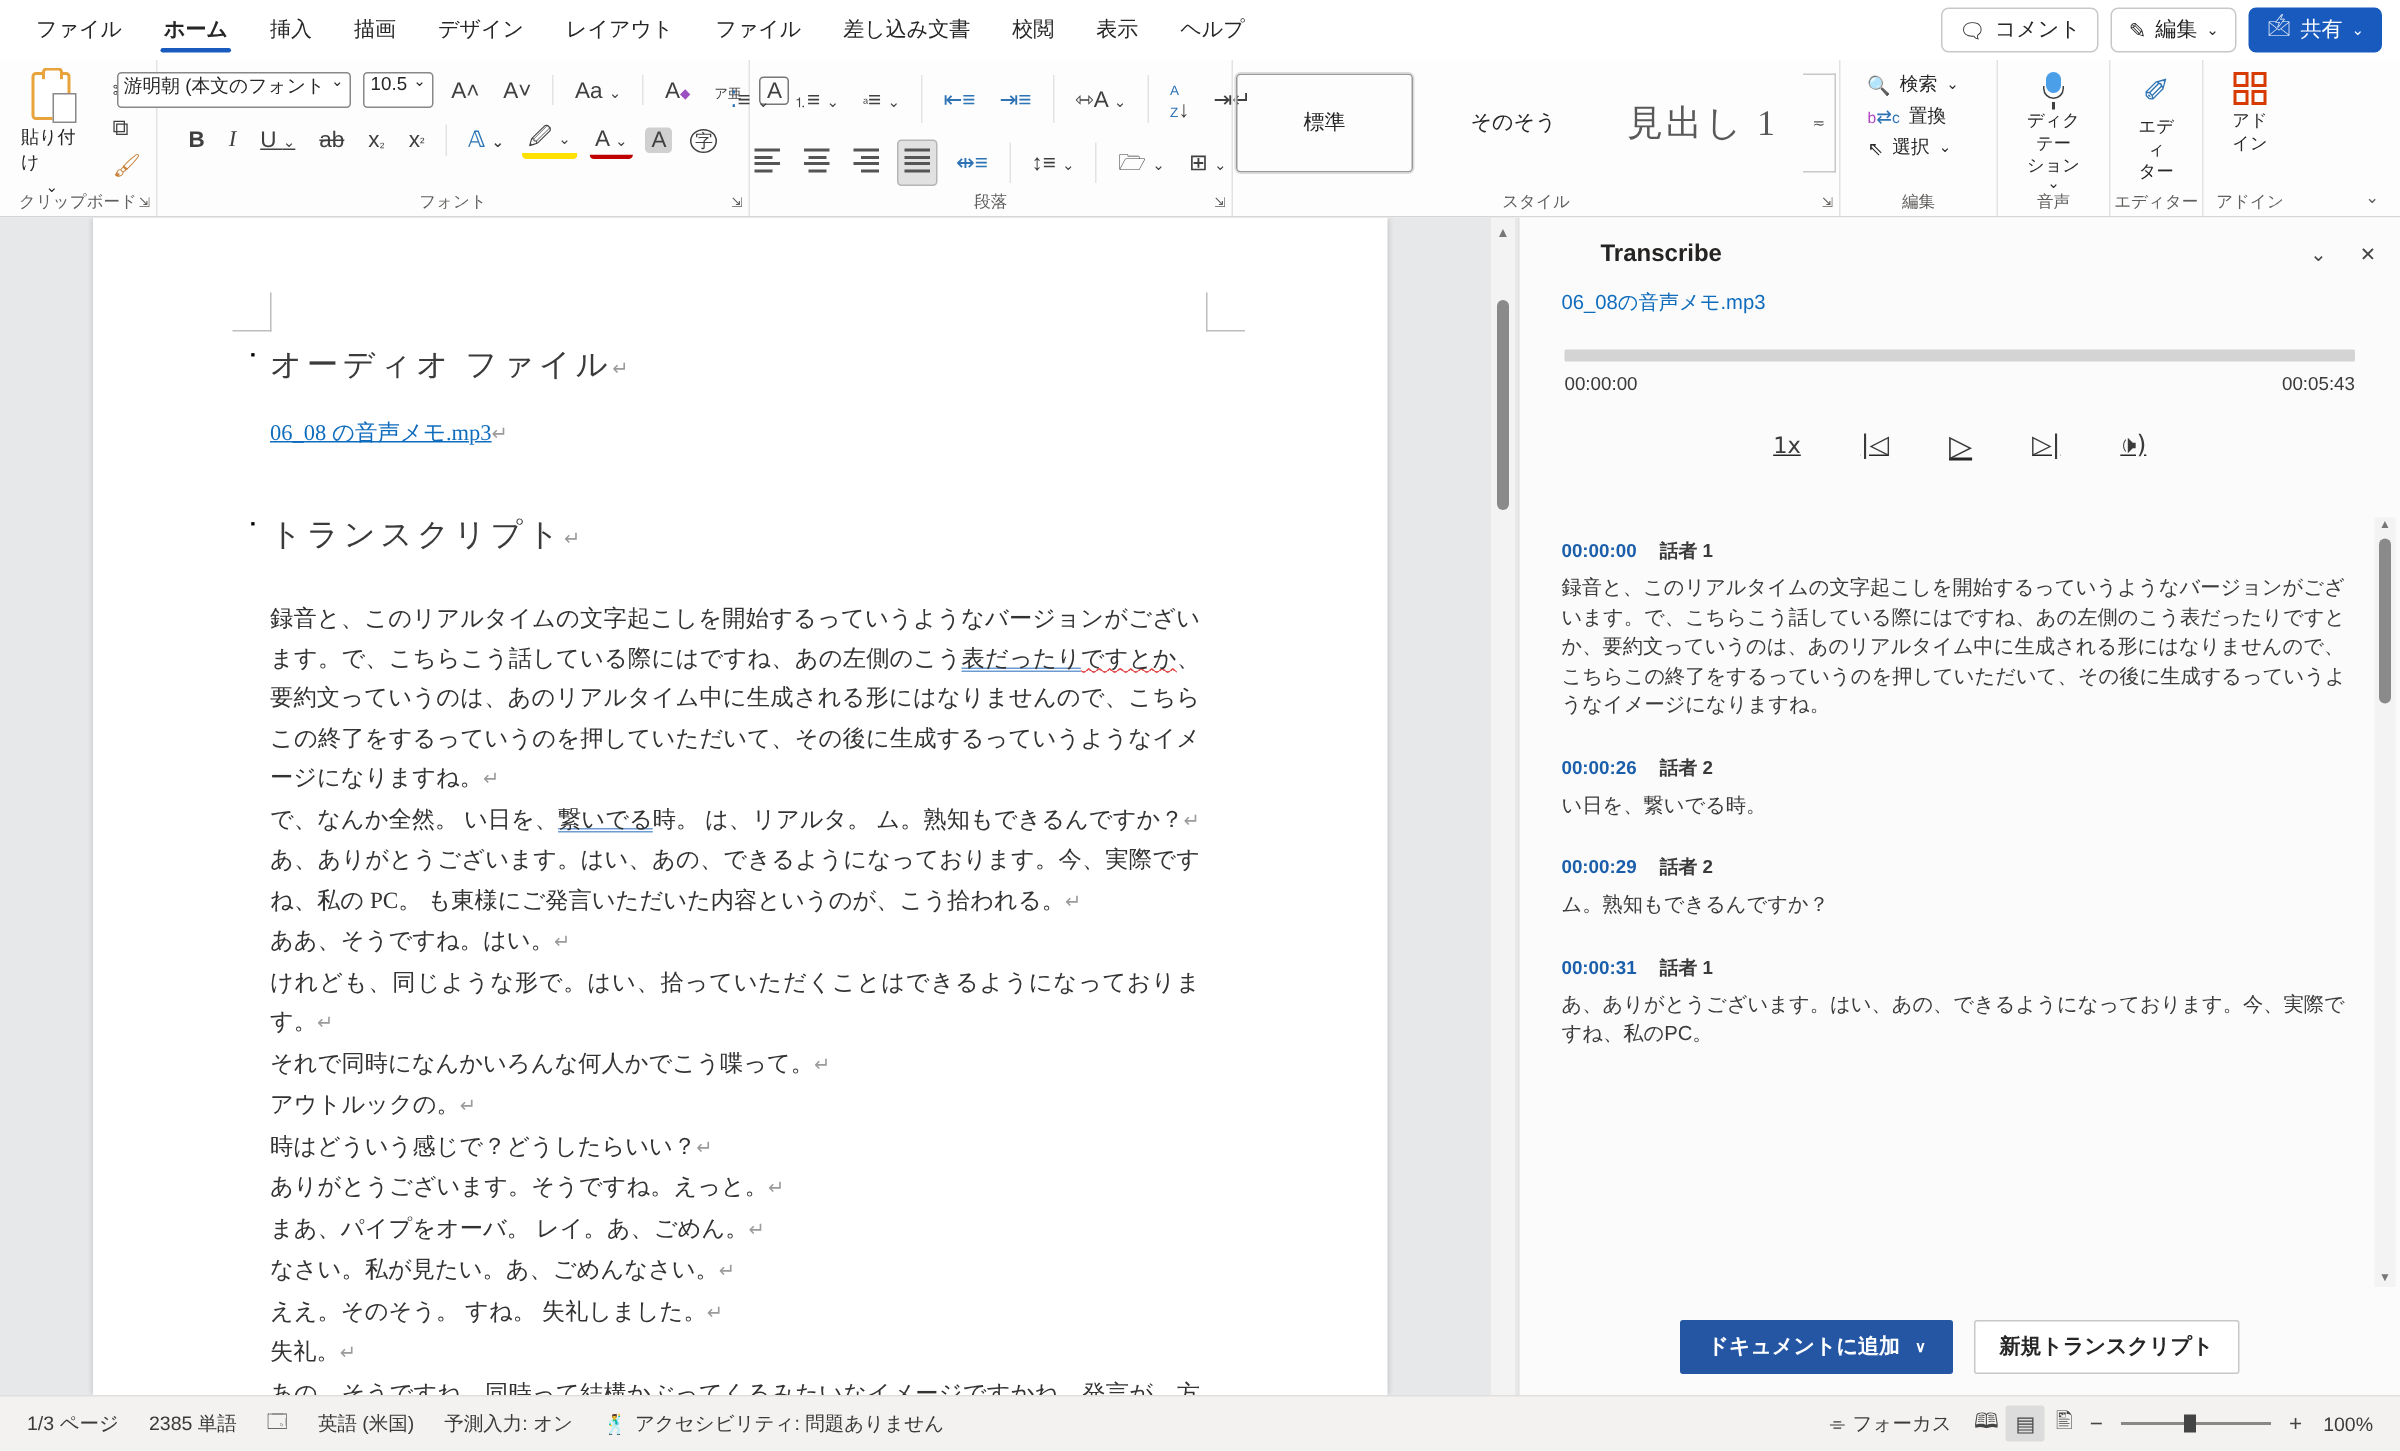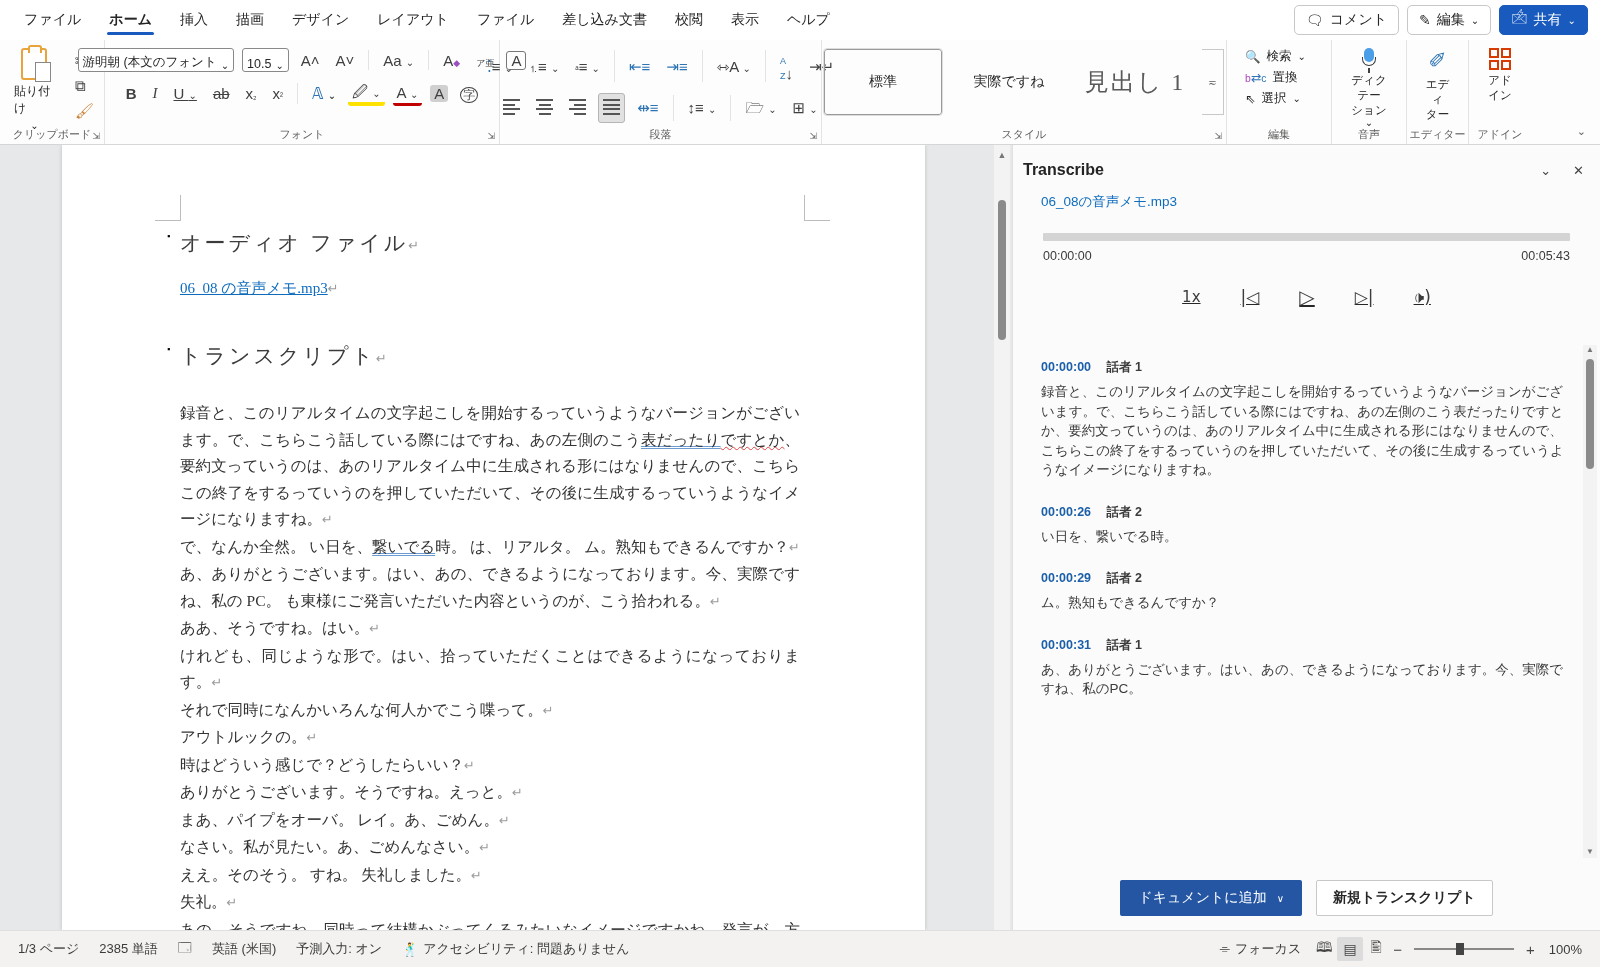--- a/index.html
+++ b/index.html
@@ -23,21 +23,21 @@
   .rgroup-label { position:absolute; bottom:2px; left:0; right:0; text-align:center; font-size:11px; color:#605e5c; white-space:nowrap; }
   .dlg-launcher { position:absolute; bottom:3px; right:4px; font-size:9px; color:#605e5c; cursor:pointer; }
   .rrow { display:flex; align-items:center; gap:8px; }
   .ricon { font-size:15px; color:#404040; padding:3px 4px; border-radius:3px; cursor:pointer; white-space:nowrap; line-height:1; }
   .ricon small { font-size:9px; }
   .big-btn { display:flex; flex-direction:column; align-items:center; justify-content:center; cursor:pointer; padding:2px 8px; border-radius:3px; font-size:12px; color:#262626; gap:3px; }
   .clip-icon { width:26px; height:32px; border:2px solid #e8a33d; border-radius:3px; position:relative; background:#fff; }
   .clip-icon::before { content:""; position:absolute; left:5px; top:-5px; width:10px; height:6px; border:2px solid #e8a33d; border-bottom:none; border-radius:3px 3px 0 0; background:#fdfdfd; }
   .clip-icon::after { content:""; position:absolute; right:-6px; bottom:-4px; width:14px; height:18px; background:#fff; border:1.5px solid #8a8886; }
   .sidecol { display:flex; flex-direction:column; justify-content:flex-start; gap:4px; padding-top:4px; }
-  .fontbox { display:flex; align-items:flex-end; border:1px solid #8a8886; border-radius:3px; height:24px; padding:0 4px; font-size:12.5px; color:#262626; background:#fff; cursor:pointer; white-space:nowrap; }
+  .fontbox { display:flex; align-items:flex-start; border:1px solid #8a8886; border-radius:3px; height:24px; padding:0 4px; font-size:12.5px; color:#262626; background:#fff; cursor:pointer; white-space:nowrap; }
   .fontbox .chev { margin-left:4px; }
   .vsep { width:1px; background:#e3e3e3; align-self:stretch; margin:2px 2px; }
   .u-red { border-bottom:3px solid #c00000; }
   .u-yel { border-bottom:4px solid #ffe100; }
   .blueA { color:#2e74b5; font-weight:bold; }
   .grayA { background:#d0d0d0; padding:1px 4px; }
   .circ { border:1px solid #404040; border-radius:50%; padding:0 2px; font-size:12px; }
   .align-ic { display:inline-block; width:17px; }
   .align-ic i { display:block; height:2px; background:#555; margin:2.4px 0; }
   .align-ic.c i:nth-child(2){ width:70%; margin-left:15%; } .align-ic.c i:nth-child(4){ width:70%; margin-left:15%; }
@@ -75,42 +75,42 @@
   .seg-grammar { text-decoration:underline; text-decoration-style:double; text-decoration-color:#6c9bd2; }
   .seg-spell { text-decoration:underline; text-decoration-style:wavy; text-decoration-color:#e04545; text-decoration-thickness:1px; }
   .pilcrow { color:#9b9b9b; font-size:13px; font-family:"DejaVu Sans",sans-serif; }
   .doc-scroll { position:absolute; right:2px; top:0; width:16px; height:785px; background:#f3f3f3; }
   .doc-scroll .arr { display:block; text-align:center; font-size:9px; color:#777; padding-top:5px; cursor:pointer; }
   .doc-thumb { position:absolute; left:4px; top:55px; width:8px; height:140px; background:#8a8a8a; border-radius:4px; cursor:grab; }
 
   
   .pane { position:absolute; left:1012px; top:145px; width:588px; height:785px; background:#fbfbfb; border-left:1px solid #e0e0e0; }
   .pane-header { display:flex; align-items:center; padding:16px 16px 6px 10px; }
-  .pane-title { font-size:16px; font-weight:bold; color:#252423; }
+  .pane-title { font-size:16px; font-weight:bold; color:#252423;margin-left:44px; }
   .pane-hbtns { margin-left:auto; display:flex; gap:22px; }
   .pane-hbtn { font-size:13px; color:#444; cursor:pointer; }
   .pane-file { padding:8px 10px 0 28px; font-size:13.5px; }
   .file-link { color:#0f6cbd; cursor:pointer; }
   .progress { margin:22px 30px 0 30px; height:8px; background:#d4d4d4; border-radius:1px; position:relative; cursor:pointer; }
   .times { display:flex; justify-content:space-between; margin:8px 30px 0 30px; font-size:12.5px; color:#3b3b3b; }
   .controls { display:flex; align-items:center; justify-content:center; gap:40px; margin-top:22px;text-decoration:underline; }
   .ctrl { font-size:17px; color:#3b3b3b; cursor:pointer; font-family:"DejaVu Sans",sans-serif; }
   .ctrl.speed { font-size:15px; }
   .entries { position:absolute; left:0; top:200px; bottom:72px; right:0; overflow:hidden; padding:14px 36px 0 28px; }
   .entry { margin-bottom:24px; }
   .entry-head { font-size:12.5px; margin-bottom:6px; }
   .entry-time { color:#1b5faa; font-weight:bold; }
   .entry-speaker { color:#3b3b3b; font-weight:bold; margin-left:12px; }
   .entry-text { font-size:13.5px; line-height:19.5px; color:#3b3b3b; }
   .pane-scroll { position:absolute; right:3px; top:200px; bottom:72px; width:14px; background:#f3f3f3; }
   .pane-scroll .arr { display:block; text-align:center; font-size:8px; color:#777; cursor:pointer; }
   .pane-scroll .arr.down { position:absolute; bottom:2px; left:0; right:0; }
   .pane-thumb { position:absolute; left:3px; top:14px; width:8px; height:110px; background:#8a8a8a; border-radius:4px; cursor:grab; }
   .pane-footer { position:absolute; left:0; bottom:0; right:0; height:64px; display:flex; align-items:center; justify-content:center; gap:14px; }
-  .btn-primary { background:#2456a4; color:#fff; border:none; border-radius:2px; height:36px; padding:0 18px; font-size:14px; font-weight:normal; display:flex; align-items:center; gap:10px; cursor:pointer; }
+  .btn-primary { background:#2456a4; color:#fff; border:none; border-radius:2px; height:36px; padding:0 18px; font-size:14px; font-weight:bold; display:flex; align-items:center; gap:10px; cursor:pointer; }
   .btn-secondary { background:#fff; color:#262626; border:1px solid #c8c8c8; border-radius:2px; height:36px; padding:0 16px; font-size:14px; font-weight:bold; cursor:pointer; }
 
   
   .statusbar { position:absolute; left:0; top:930px; width:1600px; height:37px; background:#f3f2f1; border-top:1px solid #e1dfdd; display:flex; align-items:center; font-size:13px; color:#3b3b3b; padding:0 8px; }
   .sb-item { padding:0 10px; cursor:pointer; white-space:nowrap; display:flex; align-items:center; gap:5px; }
   .sb-right { margin-left:auto; display:flex; align-items:center; }
   .view-ic { width:26px; height:24px; display:flex; align-items:center; justify-content:center; cursor:pointer; border-radius:2px; font-size:14px; color:#444; }
   .view-ic.active { background:#dcdcdc; }
   .zoom-track { width:100px; height:2px; background:#8a8886; margin:0 8px; position:relative; cursor:pointer; }
   .zoom-knob { position:absolute; left:42px; top:-5px; width:8px; height:12px; background:#444; }
@@ -237,21 +237,21 @@
     <div class="rgroup-label">段落</div>
     <span class="dlg-launcher">⇲</span>
   </div>
 
   <div class="rgroup" style="width:405px;">
     <div class="rrow">
       <div class="style-card selected style-normal">
           <span>標準</span>
         </div>
       <div class="style-card style-nospace">
-          <span>実際ですね</span>
+          <span>そのそう</span>
         </div>
       <div class="style-card style-h1">
           <span>見出し 1</span>
         </div>
       <div class="gallery-more">≂</div>
     </div>
     <div class="rgroup-label">スタイル</div>
     <span class="dlg-launcher">⇲</span>
   </div>
 

